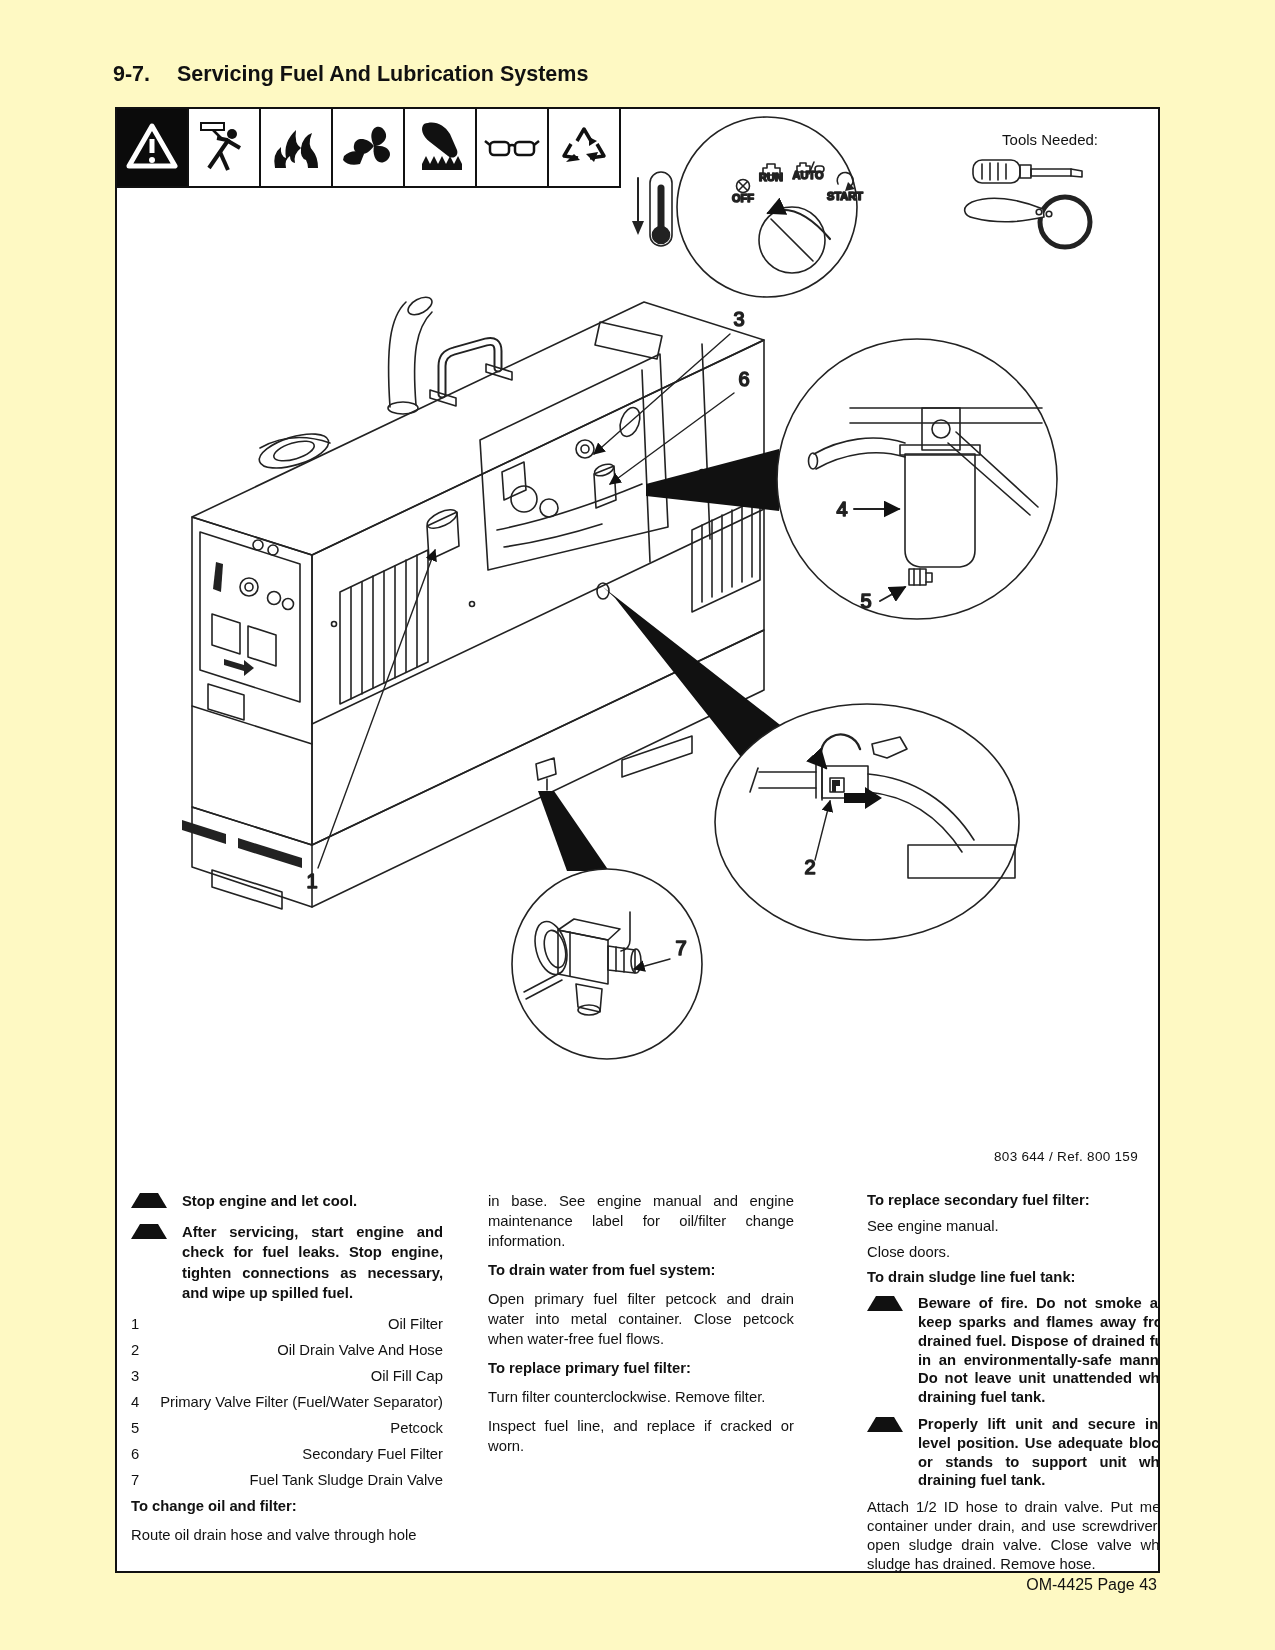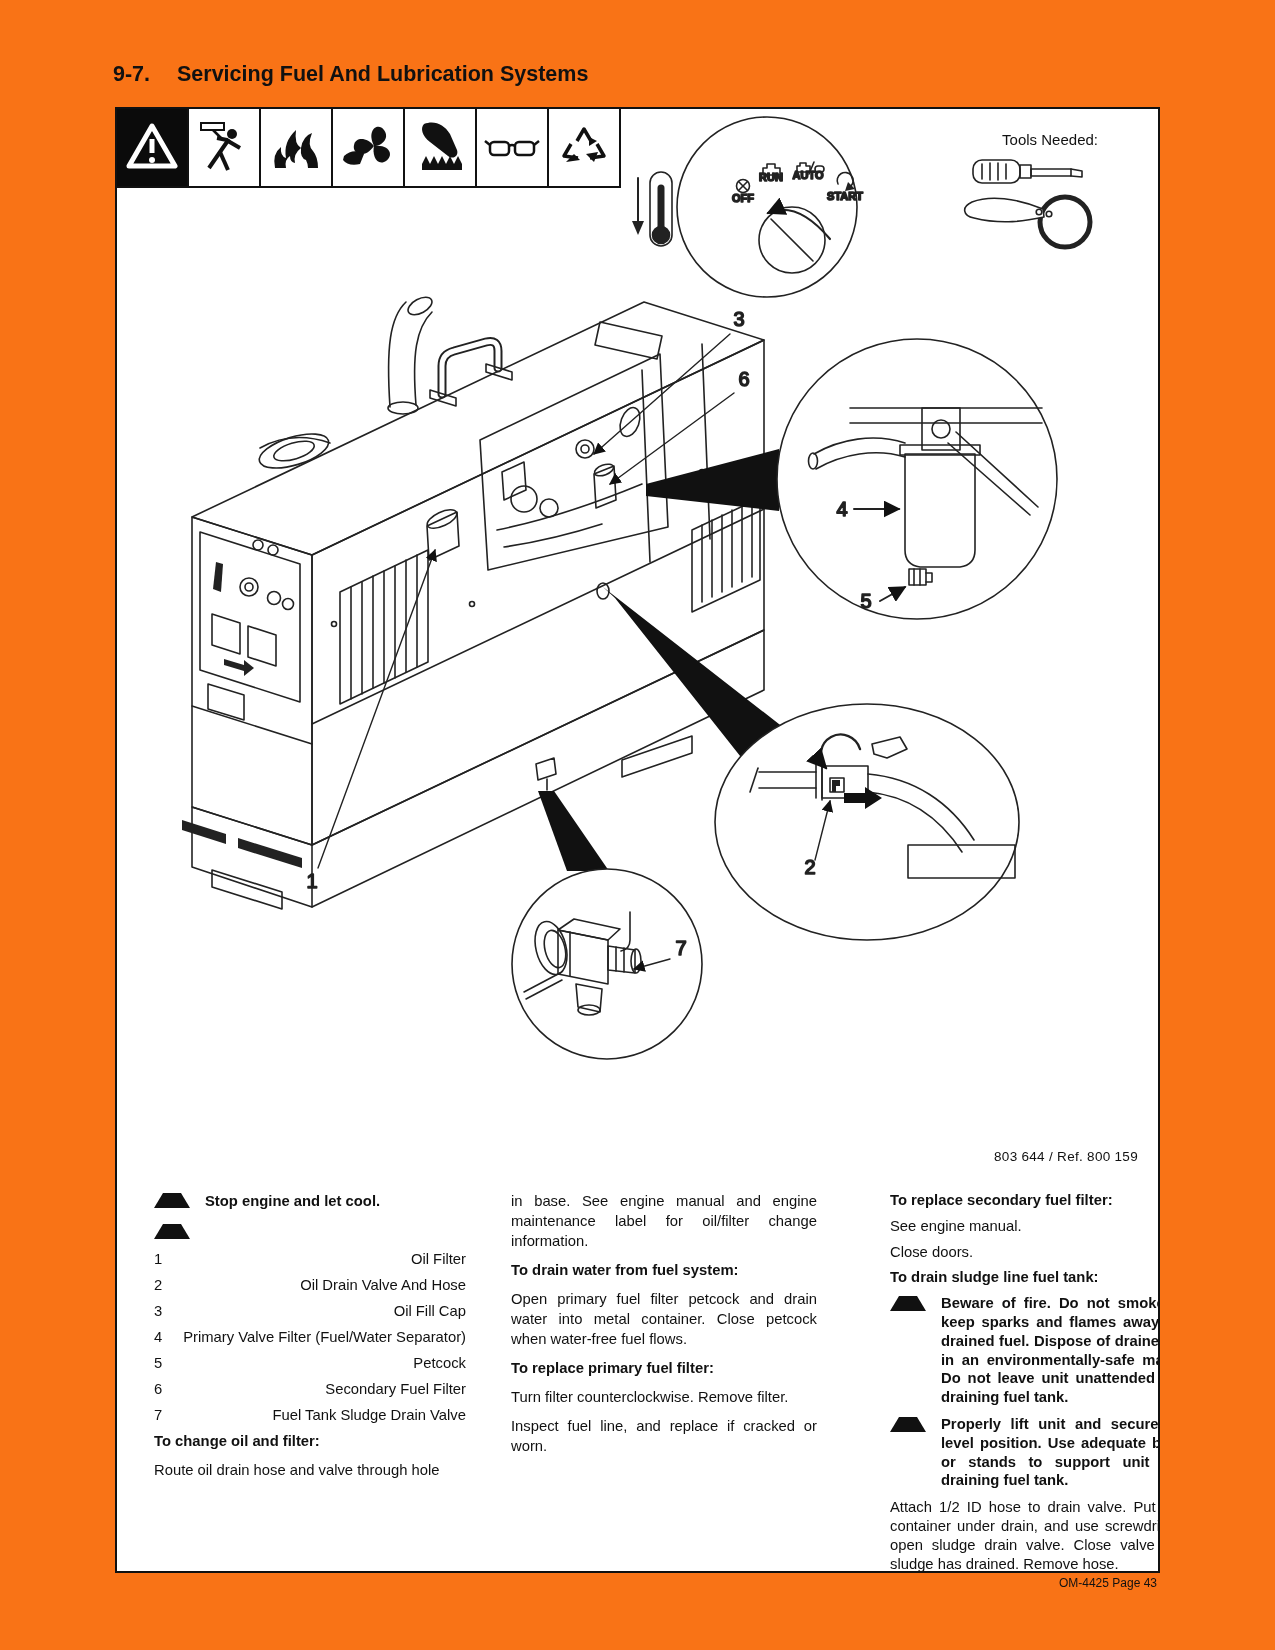--- a/index.html
+++ b/index.html
@@ -1,47 +1,47 @@
 <!DOCTYPE html>
 <html><head>
 <meta charset="utf-8">
 <style>
   html,body{margin:0;padding:0;background:#fff;}
-  .page{position:relative;width:1275px;height:1650px;background:#f97316;overflow:hidden;
+  .page{position:relative;width:1275px;height:1650px;background:#fef9c3;overflow:hidden;
         font-family:"Liberation Sans",sans-serif;color:#111;}
   .title{position:absolute;left:113px;top:62px;font-size:21.5px;font-weight:bold;}
   .title .num{display:inline-block;width:64px;}
   .figure-box{position:absolute;left:115px;top:107px;width:1045px;height:1466px;
         border:2px solid #111;box-sizing:border-box;background:#fff;overflow:hidden;}
   .diagram{position:absolute;left:0;top:0;}
   .safety-strip{position:absolute;left:0;top:0;display:flex;}
   .icon-cell{width:70px;height:77px;border-right:2px solid #111;border-bottom:2px solid #111;
         display:flex;align-items:center;justify-content:center;background:#fff;}
   .icon-cell.dark{background:#0b0b0b;}
   .tools-label{position:absolute;right:60px;top:22px;font-size:15px;}
   .fig-ref{position:absolute;right:20px;top:1040px;font-size:13.5px;letter-spacing:.3px;}
-  .col{position:absolute;top:1082px;font-size:14.8px;line-height:20.5px;margin-left:23px;}
+  .col{position:absolute;top:1082px;font-size:14.8px;line-height:20.5px;}
   .col-left{left:14px;width:312px;}
   .col-mid{left:371px;width:306px;line-height:20px;}
   .col-right{left:750px;width:309px;line-height:18.8px;}
   .col p{margin:0 0 9px;text-align:justify;}
   .col-right p{margin:0 0 7px;}
   .col h4{margin:0 0 9px;font-size:inherit;}
   .col-right h4{margin:0 0 7px;}
   .warn{display:flex;margin:0 0 10px;}
   .col-right .warn{margin:0 0 8px;}
   .warn .tri{flex:0 0 18px;margin-right:15px;margin-top:2px;width:0;height:0;
         border-left:9px solid transparent;border-right:9px solid transparent;
         border-bottom:15px solid #111;}
   .warn p{font-weight:bold;margin:0;}
   .part-row{display:flex;margin-bottom:5.5px;}
   .part-num{flex:0 0 29px;}
   .part-label{flex:1;text-align:right;}
   .parts{margin:3px 0 4px;}
-  .footer{position:absolute;right:118px;top:1576px;font-size:12px;}
+  .footer{position:absolute;right:118px;top:1576px;font-size:16px;}
   svg text{font-family:"Liberation Sans",sans-serif;fill:#111;}
   .co{font-size:20px;text-anchor:middle;}
   .dl{font-size:11px;font-weight:bold;text-anchor:middle;}
 </style>
 </head>
 <body>
 
 <div class="page">
 
   <div class="title">
@@ -357,20 +357,21 @@
     <div class="tools-label">Tools Needed:</div>
     <div class="fig-ref">803 644 /  Ref. 800 159</div>
 
     <div class="col col-left">
       <div class="warn">
         <span class="tri"></span>
         <p>Stop engine and let cool.</p>
       </div>
       <div class="warn">
         <span class="tri"></span>
+        <p>After servicing, start engine and check for fuel leaks. Stop engine, tighten connections as necessary, and wipe up spilled fuel.</p>
       </div>
       <div class="parts">
         <div class="part-row">
           <span class="part-num">1</span>
           <span class="part-label">Oil Filter</span>
         </div>
         <div class="part-row">
           <span class="part-num">2</span>
           <span class="part-label">Oil Drain Valve And Hose</span>
         </div>

